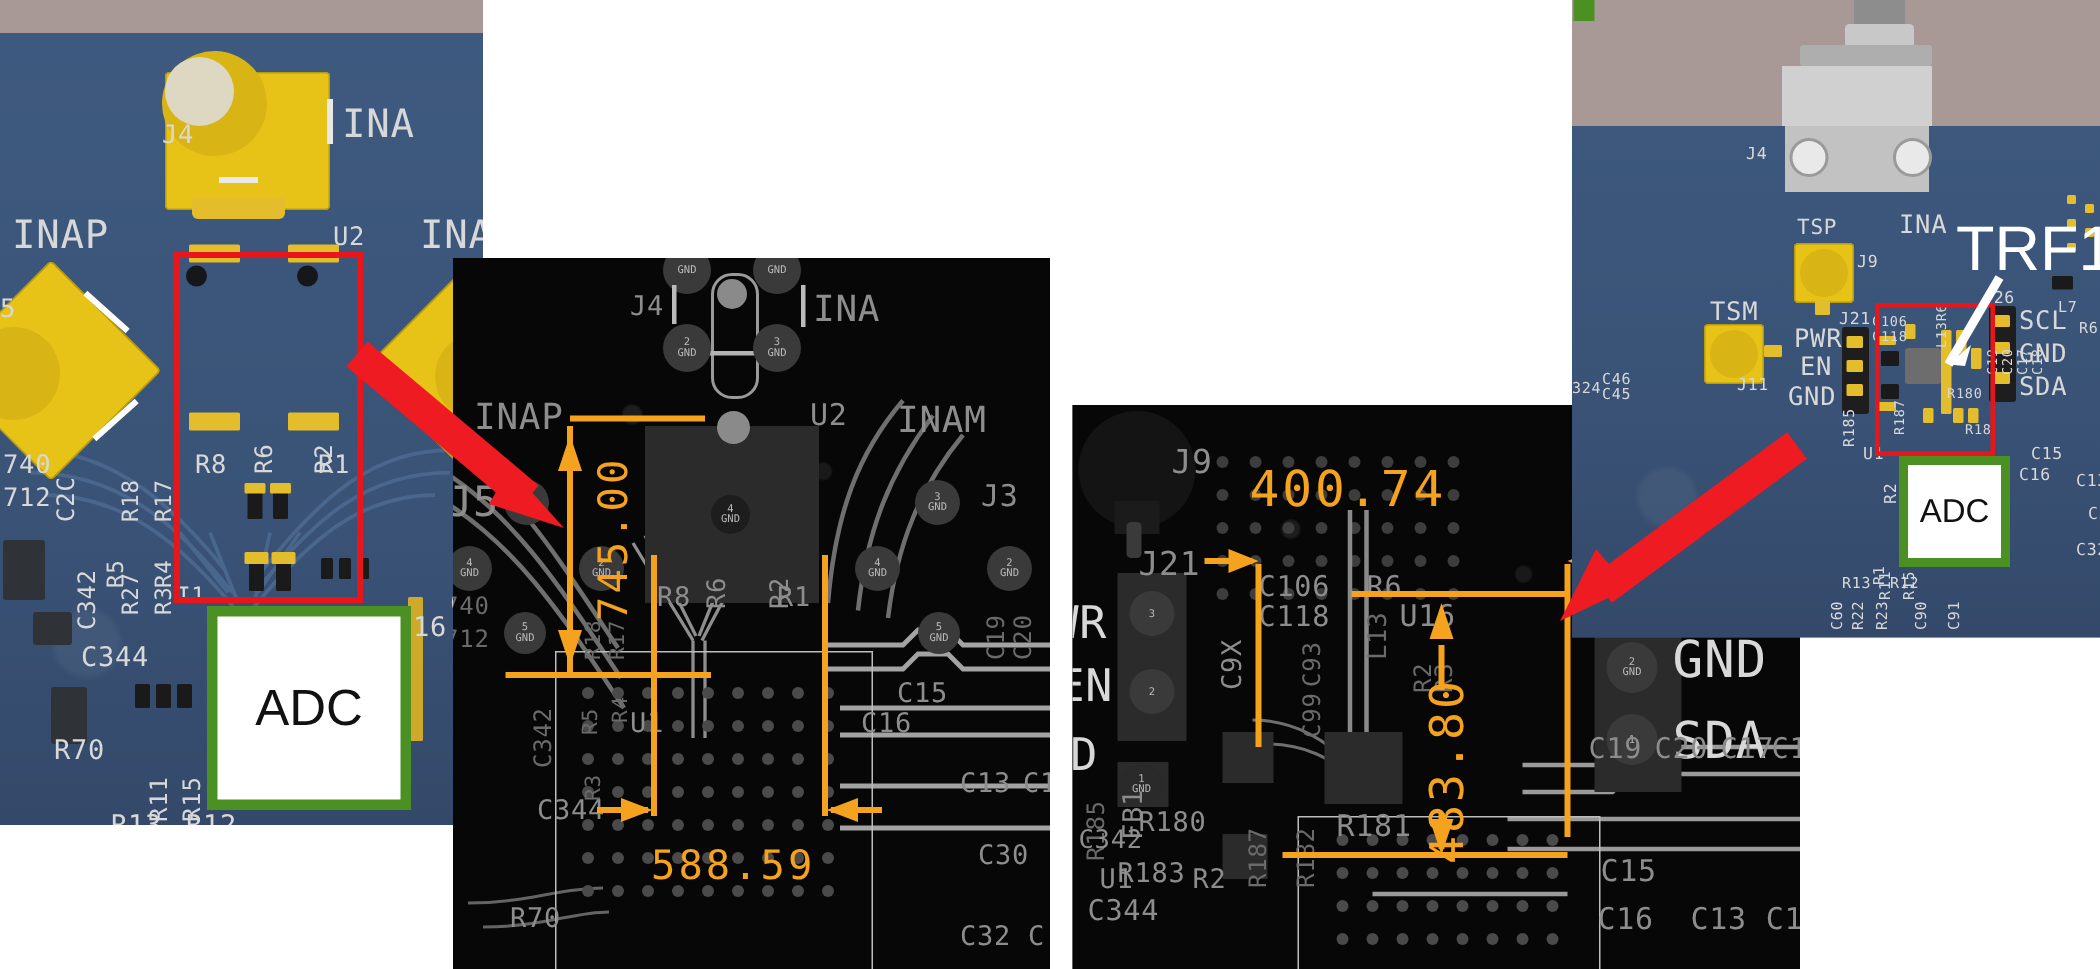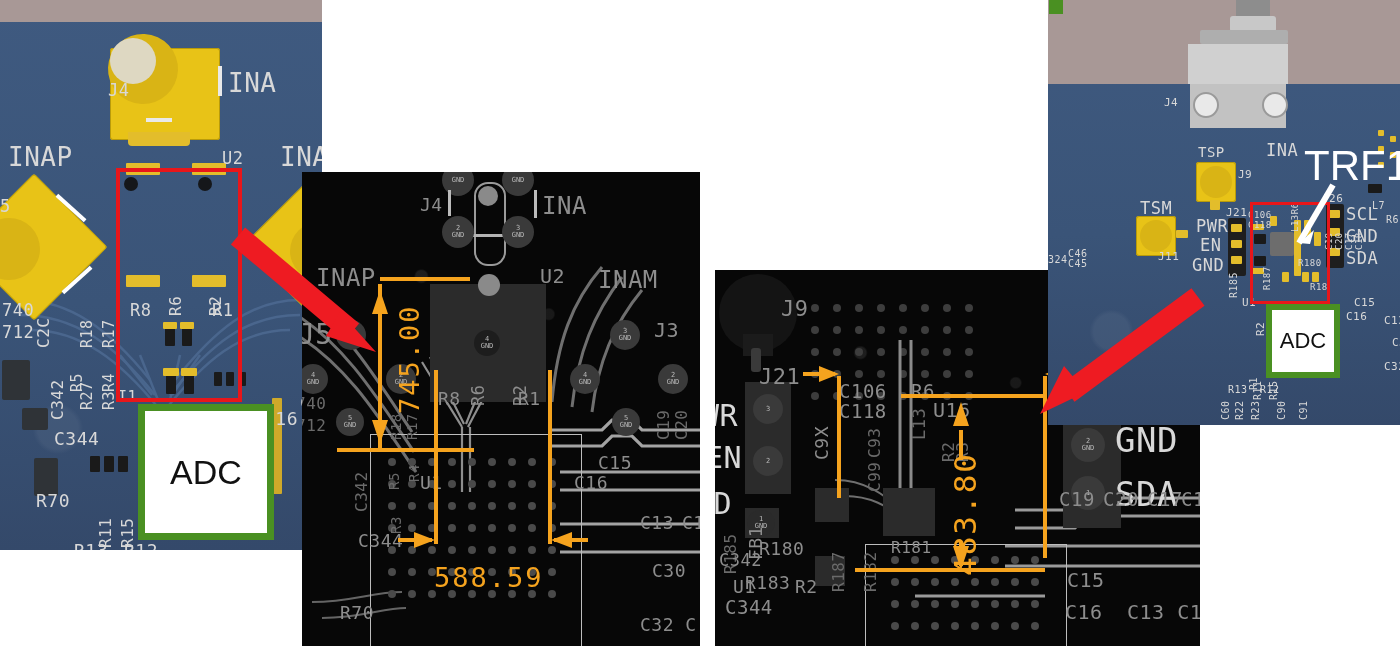--- a/index.html
+++ b/index.html
@@ -526,21 +526,21 @@
   <div class="silk dimmer rot" style="left:150px;top:222px;font-size:16px;">C99</div>
   <div class="silk dimmer rot" style="left:194px;top:170px;font-size:17px;">L13</div>
   <div class="silk dim" style="left:196px;top:110px;font-size:19px;">R6</div>
   <div class="silk dim" style="left:218px;top:128px;font-size:20px;">U16</div>
   <div class="silk dimmer rot" style="left:224px;top:192px;font-size:16px;">R2</div>
   <div class="silk dimmer rot" style="left:238px;top:192px;font-size:16px;">R3</div>
   <div class="silk dimmer rot" style="left:6px;top:304px;font-size:16px;">R185</div>
   <div class="silk dim" style="left:44px;top:268px;font-size:18px;">R180</div>
   <div class="silk dimmer rot" style="left:114px;top:322px;font-size:16px;">R187</div>
   <div class="silk dimmer rot" style="left:146px;top:322px;font-size:16px;">R182</div>
-  <div class="silk dim" style="left:176px;top:268px;font-size:16px;">R181</div>
+  <div class="silk dim" style="left:176px;top:268px;font-size:20px;">R181</div>
   <div class="silk dim" style="left:30px;top:302px;font-size:18px;">R183</div>
   <div class="silk dim" style="left:18px;top:306px;font-size:18px;">U1</div>
   <div class="silk dim" style="left:80px;top:306px;font-size:18px;">R2</div>
   <div class="silk dim" style="left:352px;top:298px;font-size:20px;">C15</div>
   <div class="silk dim" style="left:350px;top:330px;font-size:20px;">C16</div>
   <div class="silk dim" style="left:412px;top:330px;font-size:20px;">C13 C14</div>
   <div class="silk dim" style="left:344px;top:218px;font-size:19px;">C19</div>
   <div class="silk dim" style="left:388px;top:218px;font-size:19px;">C20</div>
   <div class="silk dim" style="left:432px;top:218px;font-size:19px;">C17</div>
   <div class="silk dim" style="left:466px;top:218px;font-size:19px;">C18</div>
@@ -561,20 +561,21 @@
       <path d="M246 160 L246 190"></path>
       <path d="M246 272 L246 296"></path>
     </g>
     <g fill="#f5a31e">
       <polygon points="124,104 104,96 104,112"></polygon>
       <polygon points="330,104 350,96 350,112"></polygon>
       <polygon points="246,132 238,156 254,156"></polygon>
       <polygon points="246,300 238,276 254,276"></polygon>
     </g>
   </svg>
+  <div class="dimtxt" style="left:118px;top:36px;font-size:33px;">400.74</div>
   <div class="dimtxt rot" style="left:232px;top:306px;font-size:31px;">483.80</div>
 </div>
 
 <div class="panel pcb-photo" style="left:1048px;top:0;width:352px;height:425px;">
   <div class="mask"></div>
   <div class="topbar" style="height:84px;"></div>
 
   <div style="position:absolute;left:188px;top:-10px;width:34px;height:30px;background:#8d8d8d;border-radius:3px;"></div>
   <div style="position:absolute;left:182px;top:16px;width:46px;height:16px;background:#c8c8c8;border-radius:3px;"></div>
   <div style="position:absolute;left:152px;top:30px;width:88px;height:14px;background:#aeaeae;border-radius:2px;"></div>

